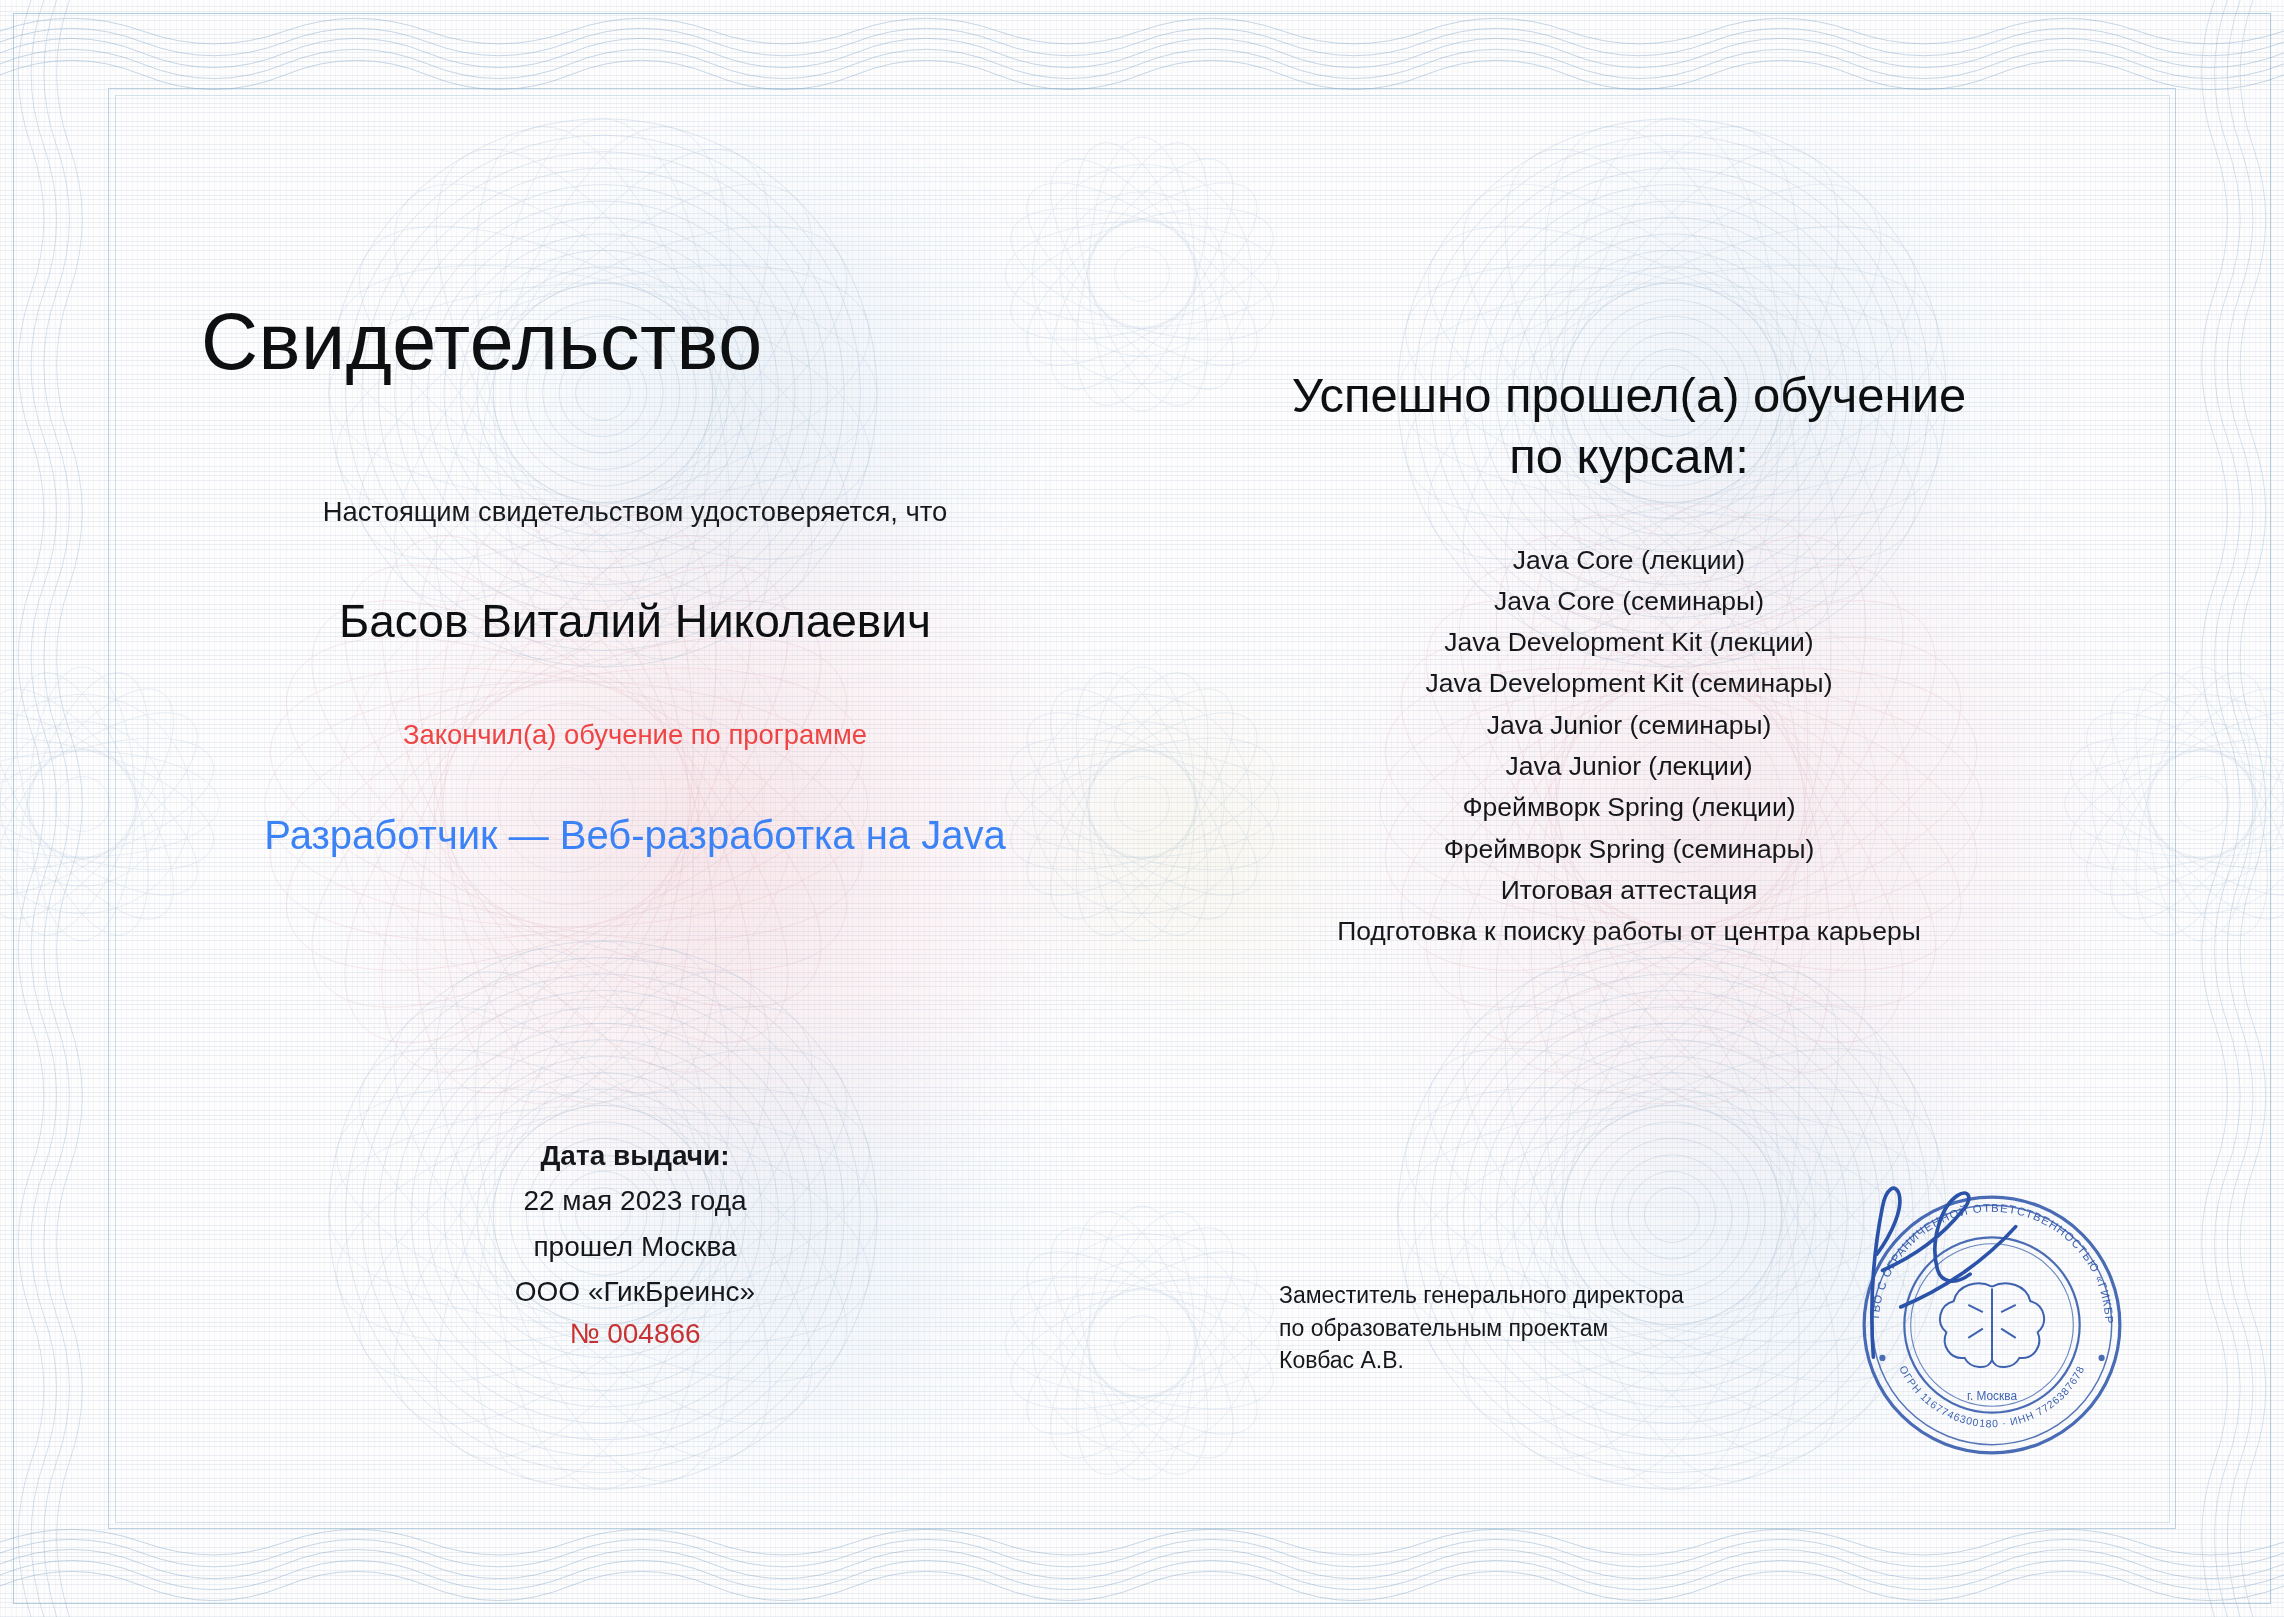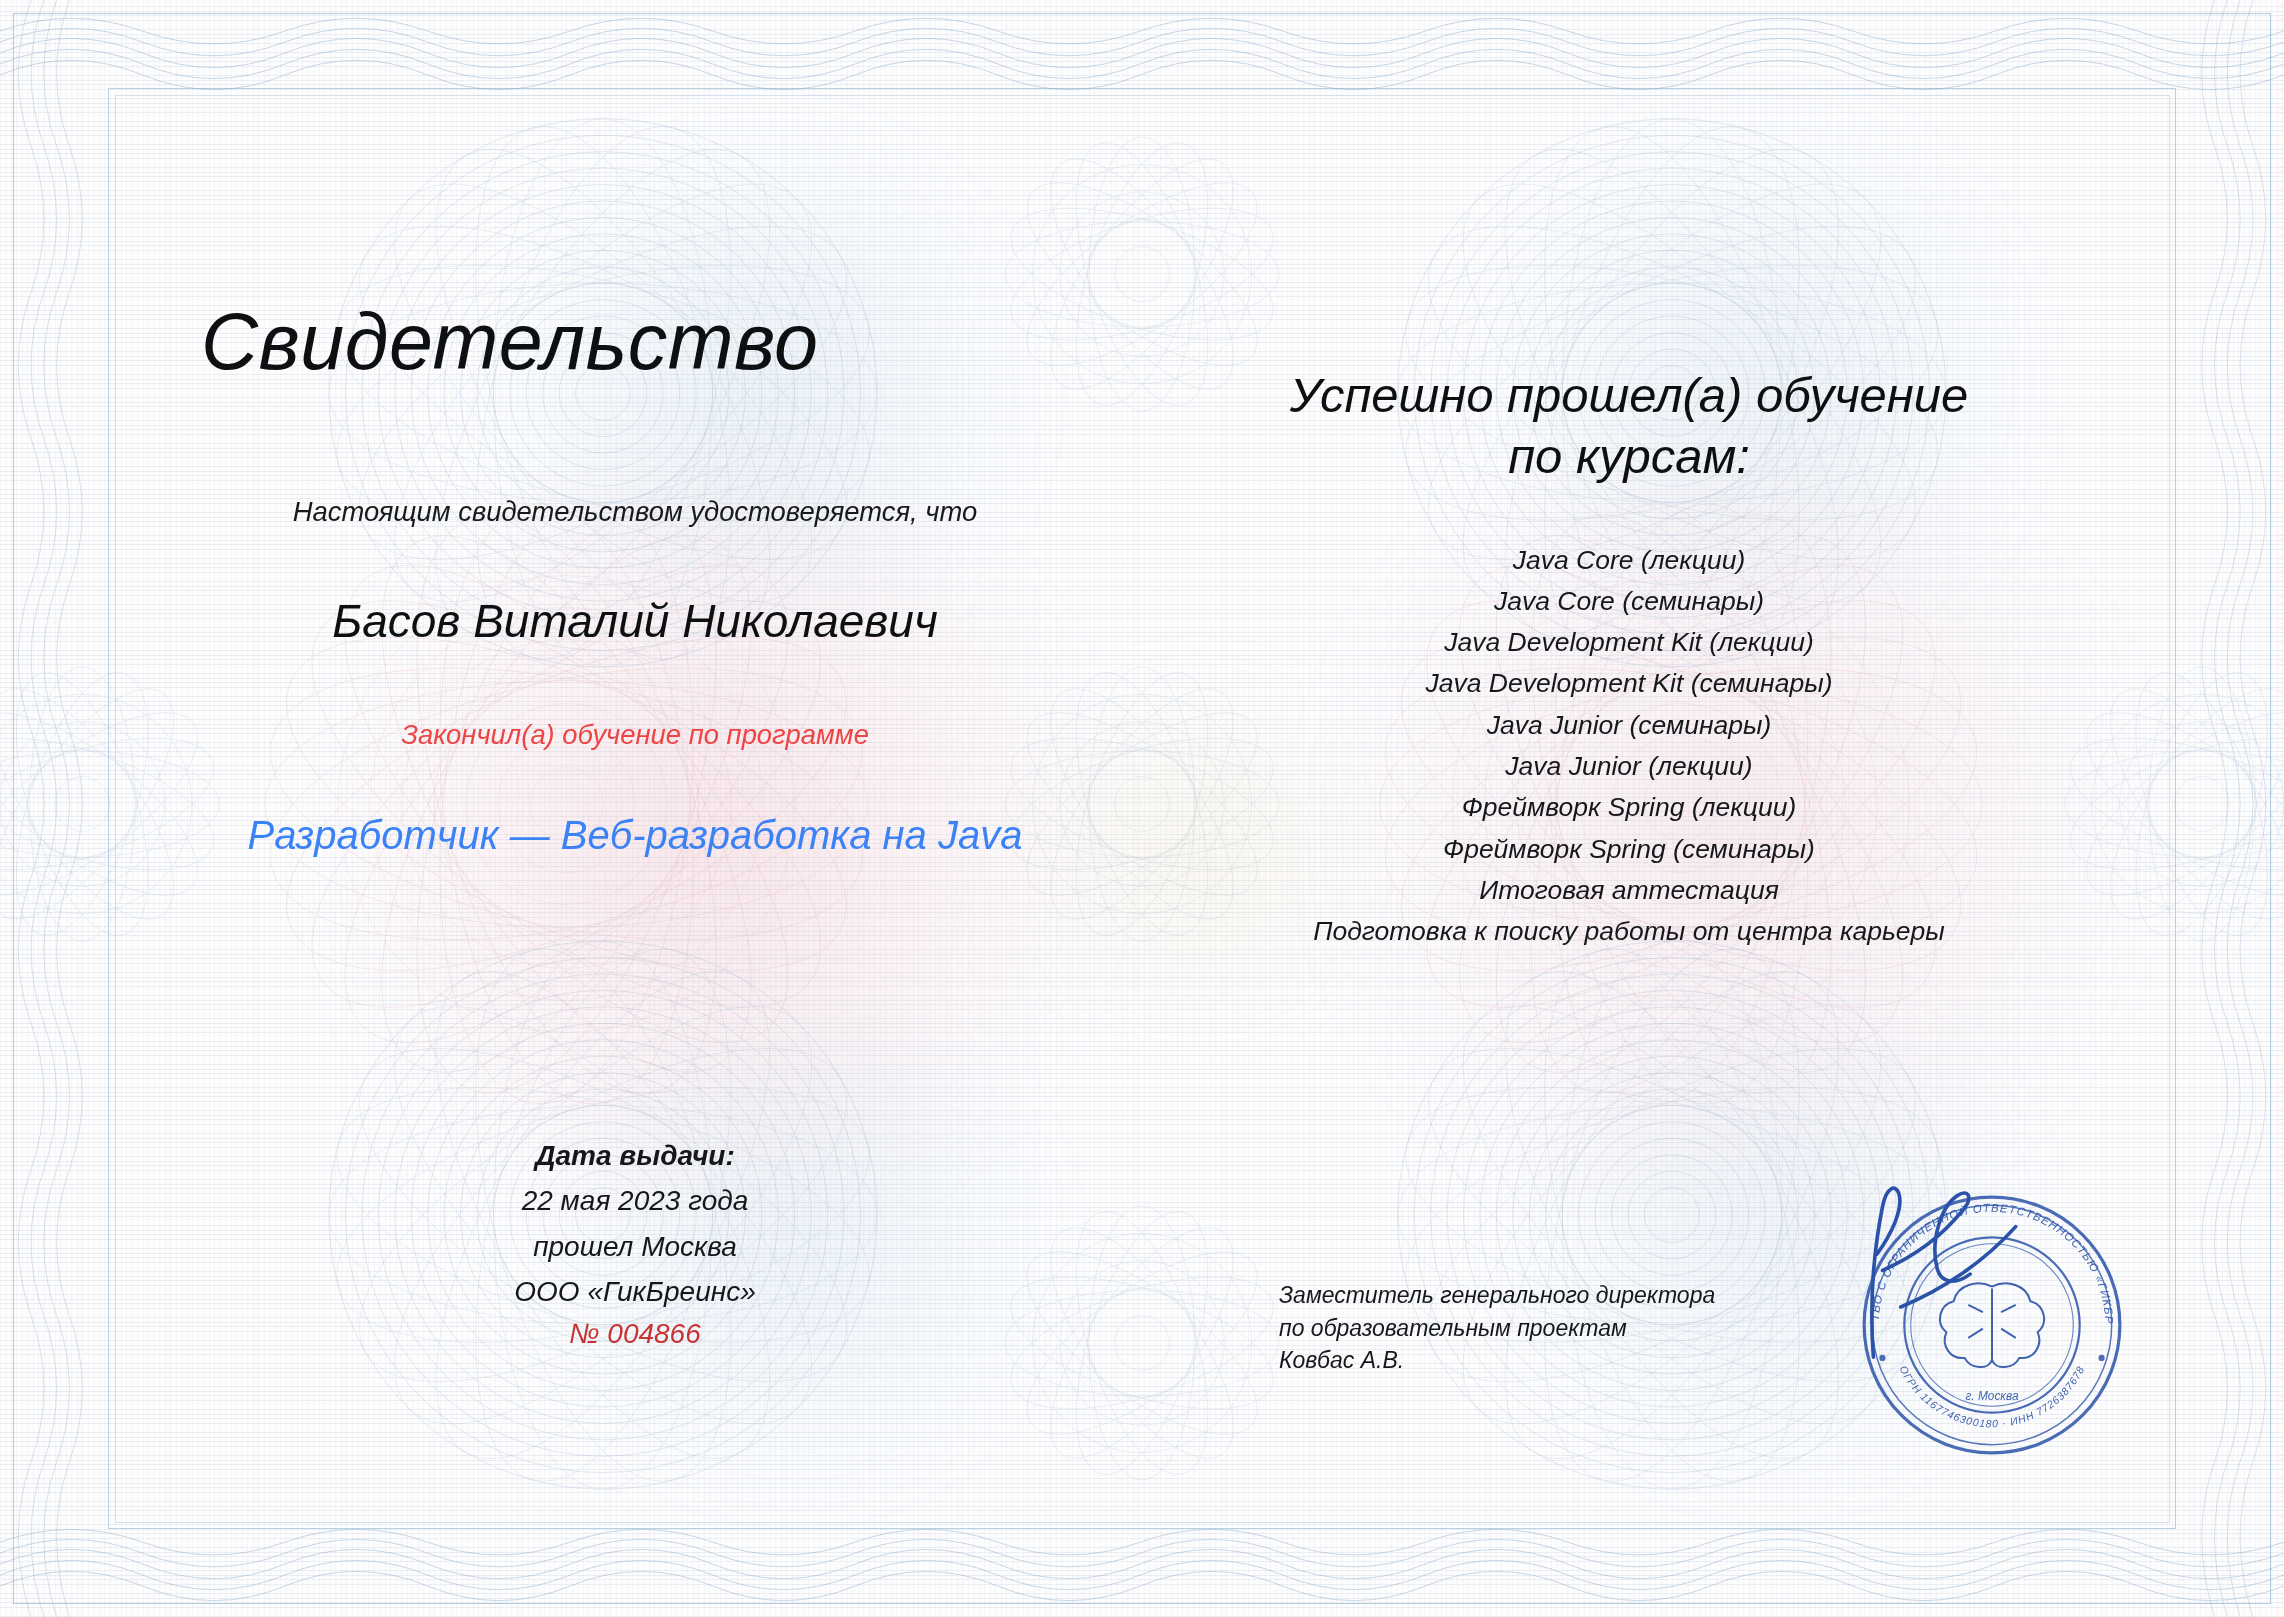--- a/index.html
+++ b/index.html
@@ -14,21 +14,20 @@
     font-family: "Liberation Sans", sans-serif;
   }
 
   
   .certificate {
     position: relative;
     width: 2284px;
     height: 1617px;
     background: #fdfdfe;
     overflow: hidden;
-    font-style: italic;
   }
 
   
   .guilloche-field {
     position: absolute;
     inset: 0;
     pointer-events: none;
   }
 
   .wave-layer {

